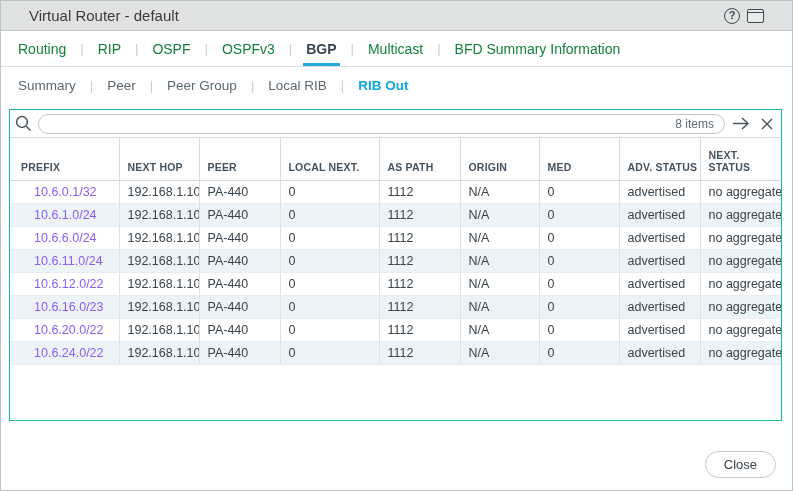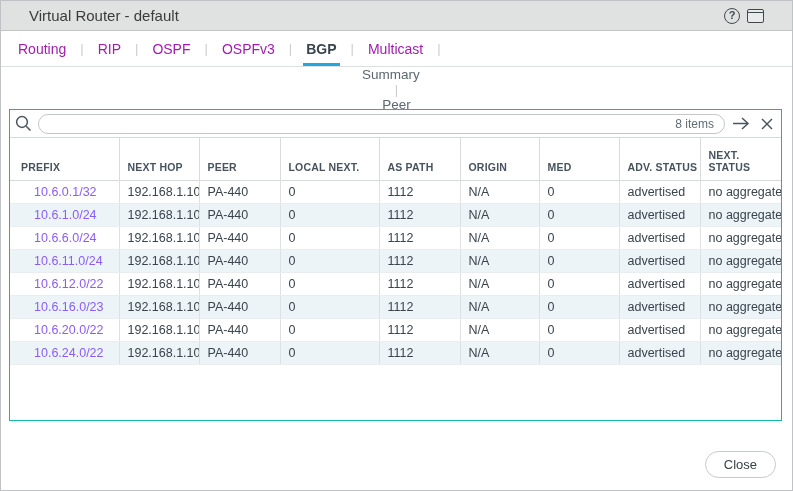--- a/index.html
+++ b/index.html
@@ -47,39 +47,38 @@
   
   .tabs-row {
     height: 36px;
     display: flex; align-items: stretch;
     padding: 0 14px;
     border-bottom: 1px solid #dcdfe1;
     background:#fff;
   }
   .tab {
     display:flex; align-items:center;
-    font-size: 14px; color: #a21caf;
+    font-size: 14px; color: #15803d;
     padding: 0 3px; margin: 0 11px;
     cursor: pointer; border-bottom: 3px solid transparent;
     padding-top:3px;
   }
   .tab:first-of-type { margin-left: 0; }
   .tab.active {
     color: #39444c; font-weight: bold;
     border-bottom-color: #24a7db;
   }
   .tab-sep, .subtab-sep { display:flex; align-items:center; color:#c9cdd0; font-size:13px; }
 
   
   .subtabs-row {
     height: 36px;
     display: flex; align-items: center;
     padding: 0 14px;
     background:#fff;
-    flex-direction:column;
   }
   .subtab {
     font-size: 13.5px; color: #5b6870;
     padding: 0 3px; margin: 0 11px;
     cursor: pointer;
   }
   .subtab:first-of-type { margin-left: 0; }
   .subtab.active { color: #0fa7df; font-weight: bold; }
 
   
@@ -173,20 +172,21 @@
       <span class="tab">RIP</span>
       <span class="tab-sep">|</span>
       <span class="tab">OSPF</span>
       <span class="tab-sep">|</span>
       <span class="tab">OSPFv3</span>
       <span class="tab-sep">|</span>
       <span class="tab active">BGP</span>
       <span class="tab-sep">|</span>
       <span class="tab">Multicast</span>
       <span class="tab-sep">|</span>
+      <span class="tab">BFD Summary Information</span>
     </div>
 
   <div class="subtabs-row">
       <span class="subtab">Summary</span>
       <span class="subtab-sep">|</span>
       <span class="subtab">Peer</span>
       <span class="subtab-sep">|</span>
       <span class="subtab">Peer Group</span>
       <span class="subtab-sep">|</span>
       <span class="subtab">Local RIB</span>

